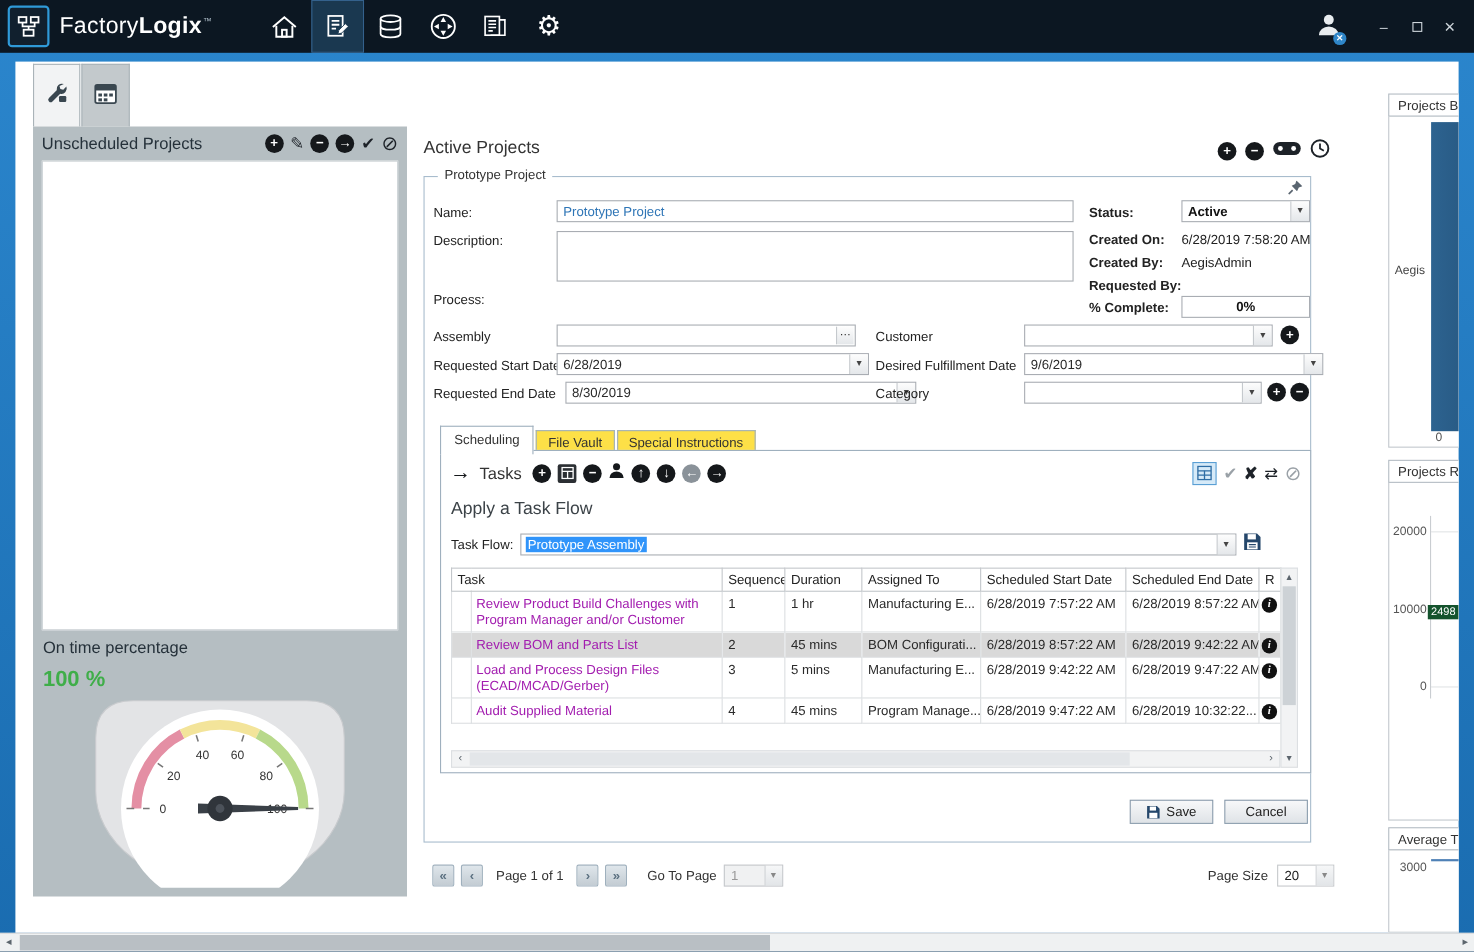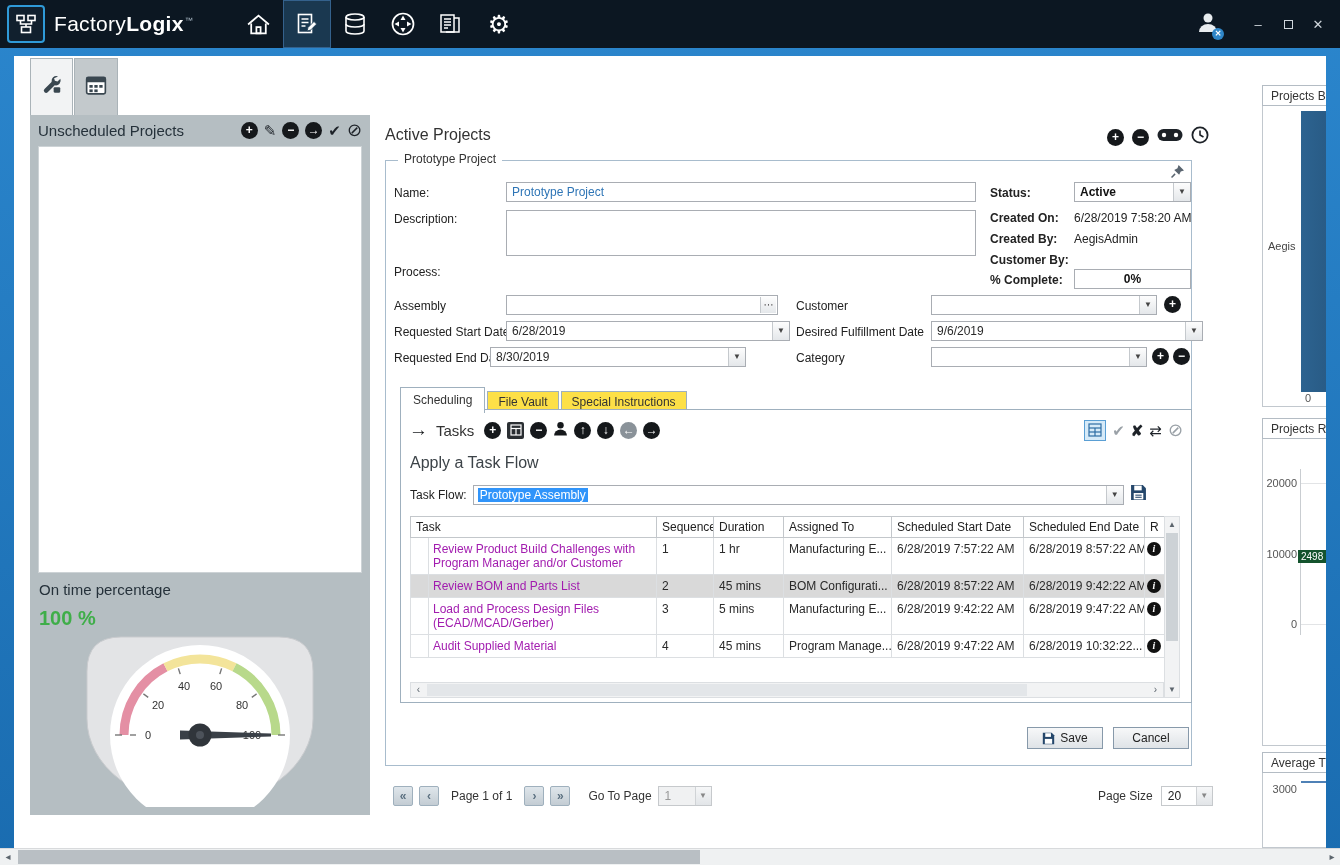--- a/index.html
+++ b/index.html
@@ -318,21 +318,21 @@
         <span class="flabel b" style="left:604px; top:25px;">Status:</span>
         <div class="combo bold" style="left:688px; top:21px; width:117px;"><span>Active</span><span class="dd">▼</span></div>
 
         <span class="flabel" style="left:8px; top:51px;">Description:</span>
         <textarea class="tinput" style="left: 120px; top: 49px; width: 470px;"></textarea>
 
         <span class="flabel b" style="left:604px; top:50px;">Created On:</span>
         <span class="fvalue" style="left:688px; top:50px;">6/28/2019 7:58:20 AM</span>
         <span class="flabel b" style="left:604px; top:71px;">Created By:</span>
         <span class="fvalue" style="left:688px; top:71px;">AegisAdmin</span>
-        <span class="flabel b" style="left:604px; top:92px;">Customer By:</span>
+        <span class="flabel b" style="left:604px; top:92px;">Requested By:</span>
 
         <span class="flabel" style="left:8px; top:104px;">Process:</span>
         <span class="flabel b" style="left:604px; top:112px;">% Complete:</span>
         <div class="pctbox" style="left:688px; top:108px; width:117px;">0%</div>
 
         <span class="flabel" style="left:8px; top:138px;">Assembly</span>
         <div class="combo" style="left:120px; top:134px; width:272px; padding-right:18px;">
             <span class="ellipsis-btn">⋯</span>
           </div>
         <span class="flabel" style="left:410px; top:138px;">Customer</span>
@@ -340,21 +340,21 @@
             <span class="dd">▼</span>
           </div>
         <span class="ci" style="position:absolute; left:778px; top:135px;">+</span>
 
         <span class="flabel" style="left:8px; top:164px;">Requested Start Date</span>
         <div class="combo" style="left:120px; top:160px; width:284px;"><span>6/28/2019</span><span class="dd">▼</span></div>
         <span class="flabel" style="left:410px; top:164px;">Desired Fulfillment Date</span>
         <div class="combo" style="left:545px; top:160px; width:272px;"><span>9/6/2019</span><span class="dd">▼</span></div>
 
         <span class="flabel" style="left:8px; top:190px;">Requested End Date</span>
-        <div class="combo" style="left:104px; top:186px; width:256px;"><span>8/30/2019</span><span class="dd">▼</span></div>
+        <div class="combo" style="left:128px; top:186px; width:319px;"><span>8/30/2019</span><span class="dd">▼</span></div>
         <span class="flabel" style="left:410px; top:190px;">Category</span>
         <div class="combo" style="left:545px; top:186px; width:216px;">
             <span class="dd">▼</span>
           </div>
         <span class="ci" style="position:absolute; left:766px; top:187px;">+</span>
         <span class="ci" style="position:absolute; left:787px; top:187px;">−</span>
 
         <div class="ptabs">
           <div class="ptab active">Scheduling</div>
           <div class="ptab">File Vault</div>

